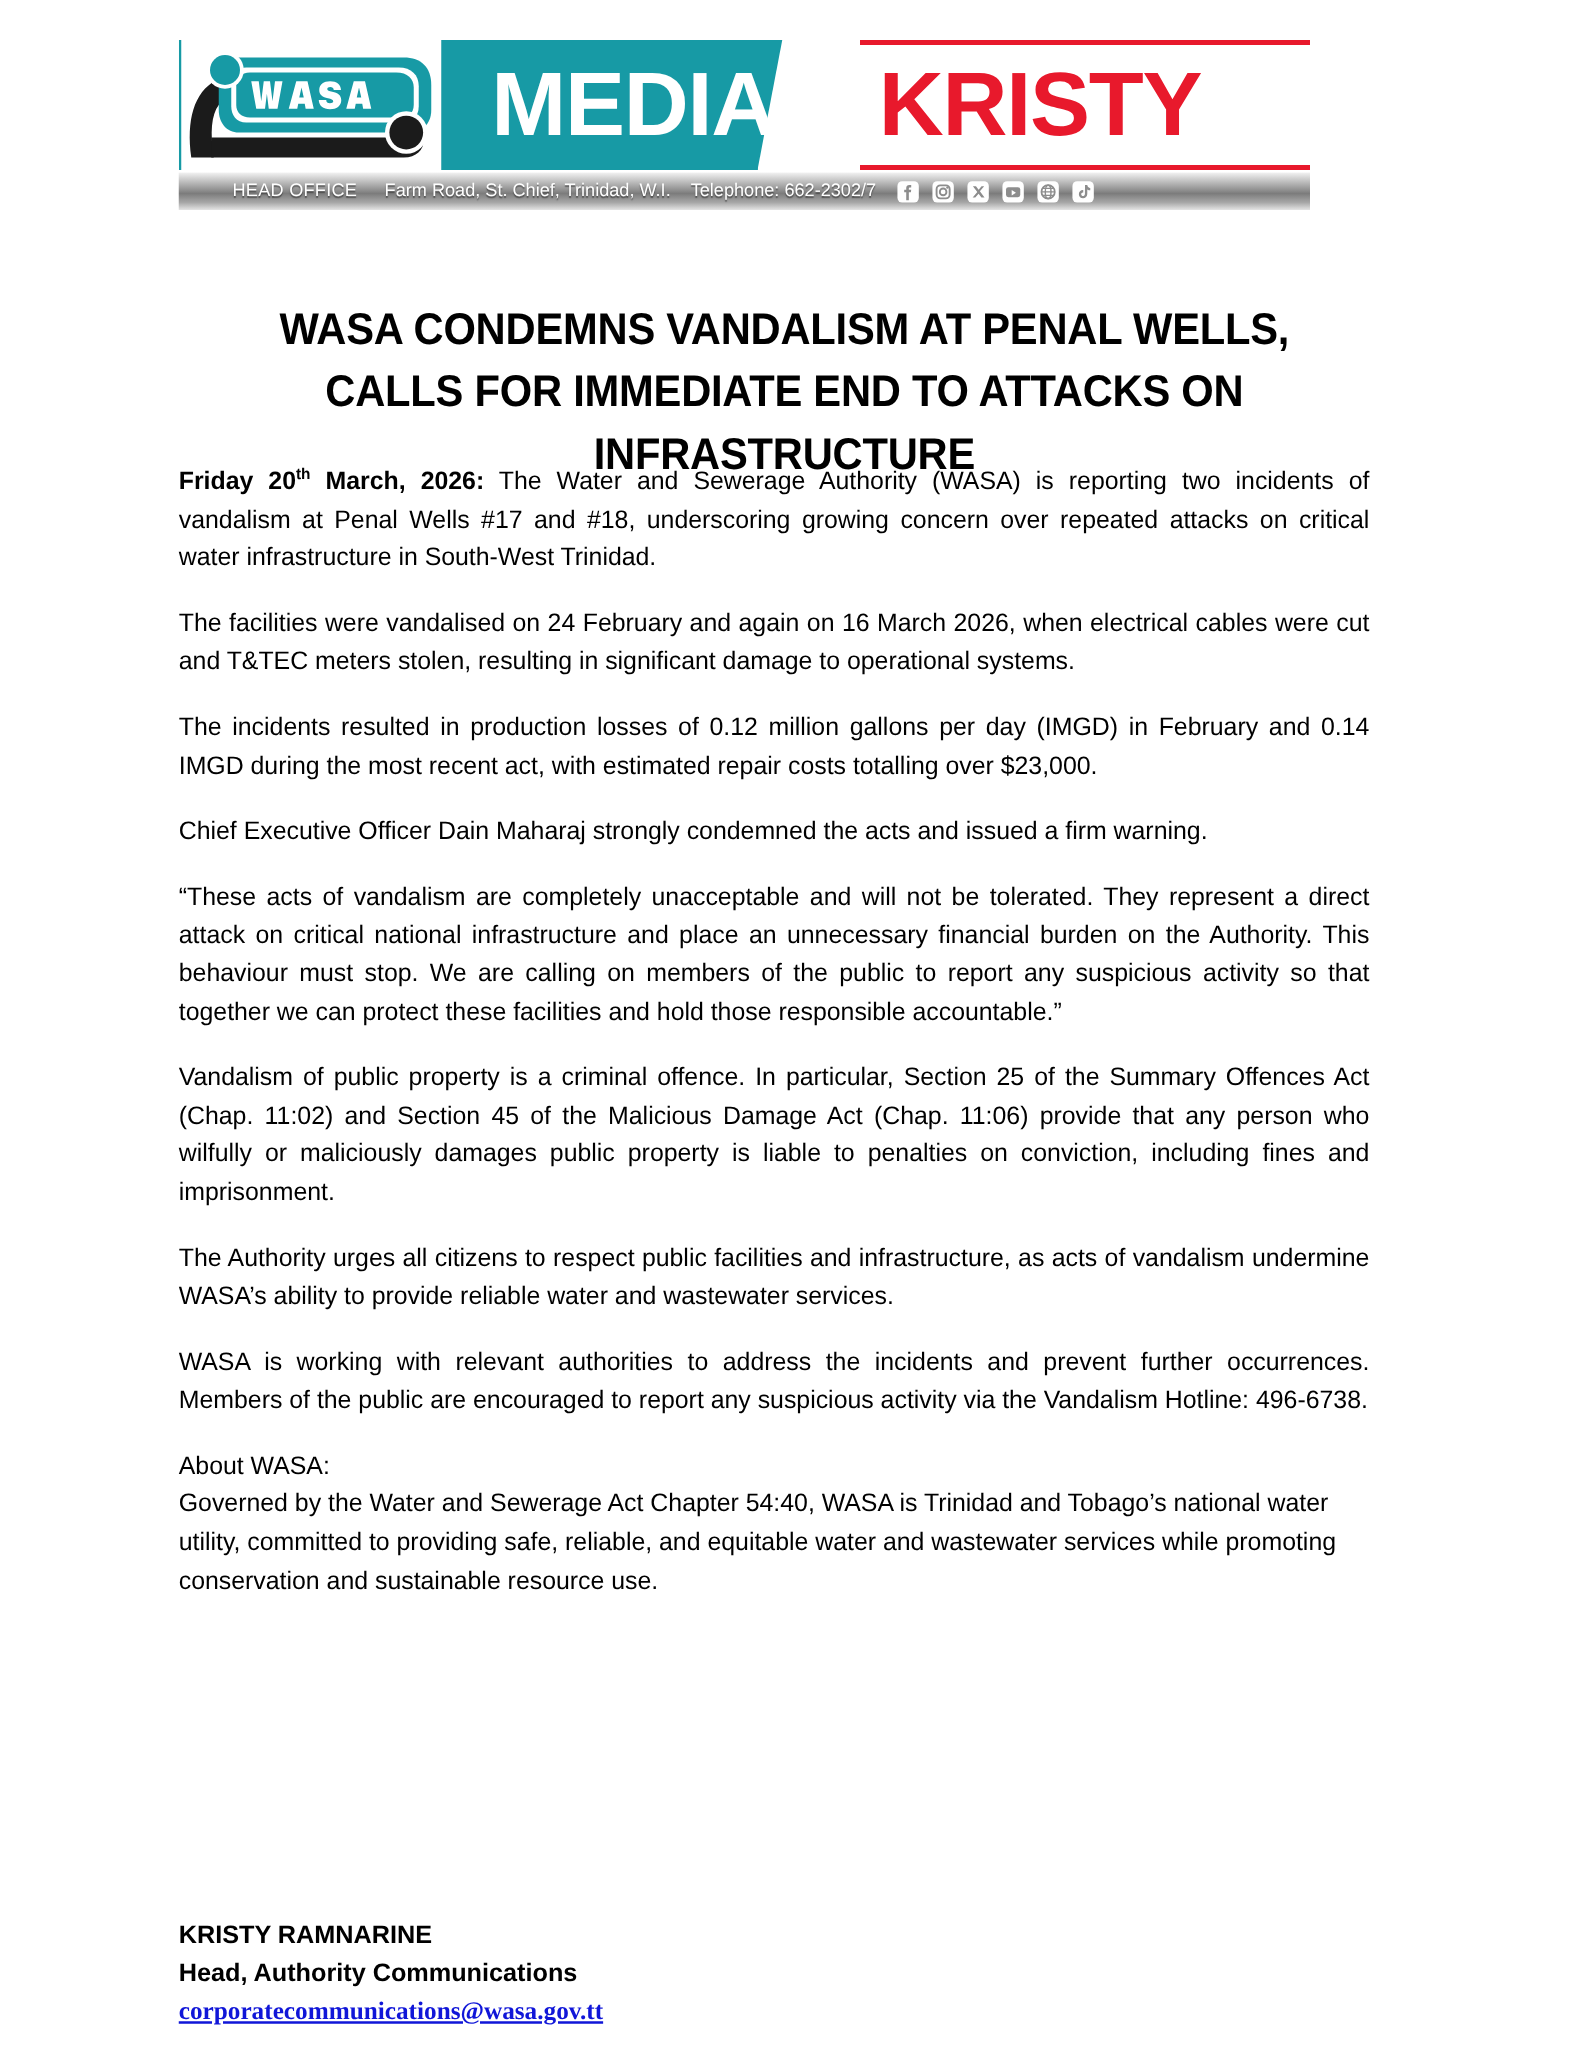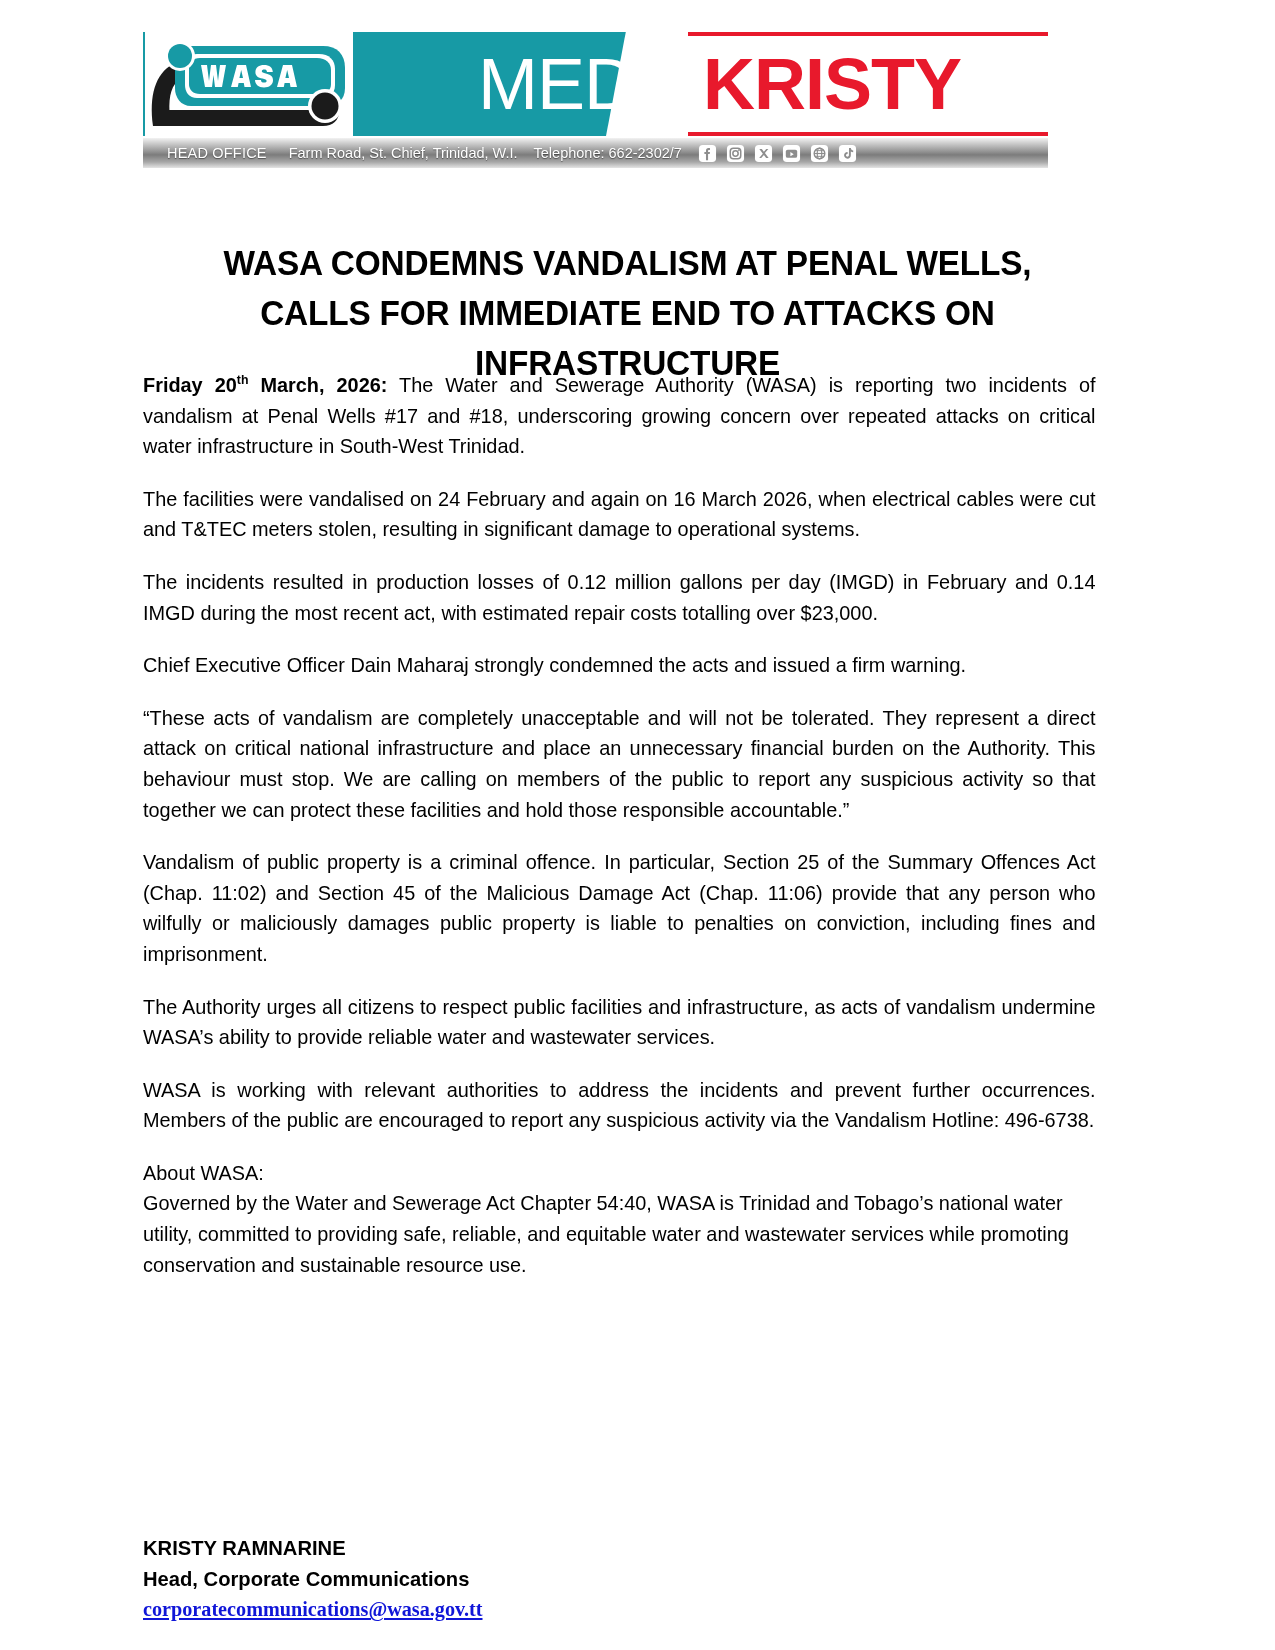--- a/index.html
+++ b/index.html
@@ -84,26 +84,25 @@
 
   .media-word {
     position: absolute;
     left: 250px;
     top: 14px;
     width: 260px;
     height: 84px;
     z-index: 6;
     color: #ffffff;
     font-family: "Liberation Sans", sans-serif;
-    font-weight: normal;
+    font-weight: bold;
     font-size: 72px;
     line-height: 84px;
     letter-spacing: -1px;
-    text-align: right;
-    margin-left: 48px;
+    text-align: left;
   }
 
   .release-word {
     position: absolute;
     left: 560px;
     top: 14px;
     width: 345px;
     height: 84px;
     z-index: 6;
     color: #e8192c;
@@ -140,21 +139,21 @@
     left: 0;
     top: 110px;
     width: 905px;
     height: 30px;
     background: linear-gradient(to bottom,
         #f2f2f2 0%, #d4d4d4 14%, #9a9a9a 42%,
         #7c7c7c 56%, #a7a7a7 80%, #e4e4e4 100%);
     display: flex;
     align-items: center;
     box-sizing: border-box;
-    padding-left: 24px;
+    padding-left: 43px;
   }
   .addr-label {
     color: #ffffff;
     font-size: 14.5px;
     font-weight: normal;
     letter-spacing: 0.2px;
     text-shadow: 0 1px 1px rgba(0,0,0,0.45);
     white-space: nowrap;
   }
   .addr-text {
@@ -378,17 +377,17 @@
     <p>The Authority urges all citizens to respect public facilities and infrastructure, as acts of vandalism undermine WASA’s ability to provide reliable water and wastewater services.</p>
 
     <p>WASA is working with relevant authorities to address the incidents and prevent further occurrences. Members of the public are encouraged to report any suspicious activity via the Vandalism Hotline: 496-6738.</p>
 
     <p class="tight noj">About WASA:</p>
     <p class="noj">Governed by the Water and Sewerage Act Chapter 54:40, WASA is Trinidad and Tobago’s national water utility, committed to providing safe, reliable, and equitable water and wastewater services while promoting conservation and sustainable resource use.</p>
   </div>
 
   <div class="sig-block">
     <div>KRISTY RAMNARINE</div>
-    <div>Head, Corporate Communications</div>
+    <div>Head, Authority Communications</div>
     <a class="email" href="#">corporatecommunications@wasa.gov.tt</a>
   </div>
 
 </div>
 
 </body></html>

